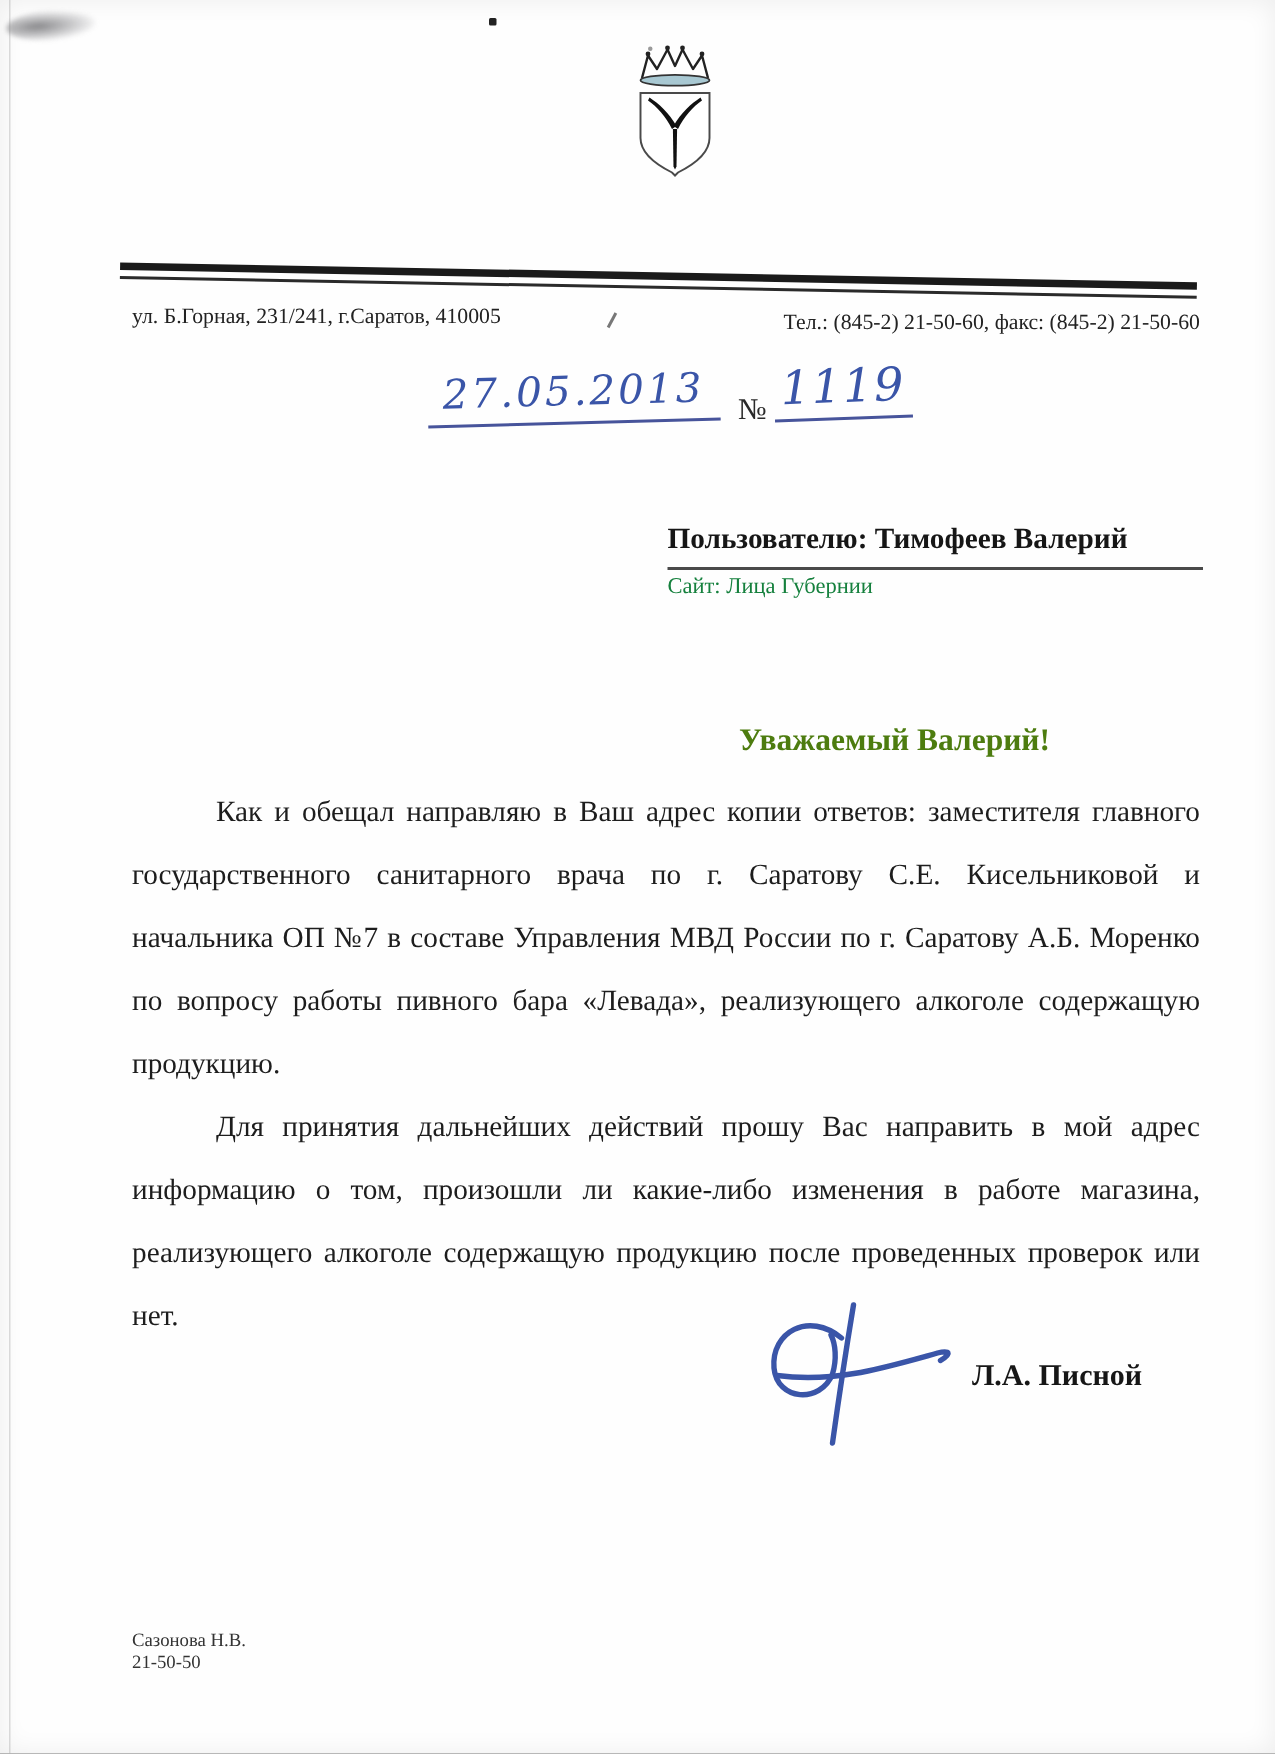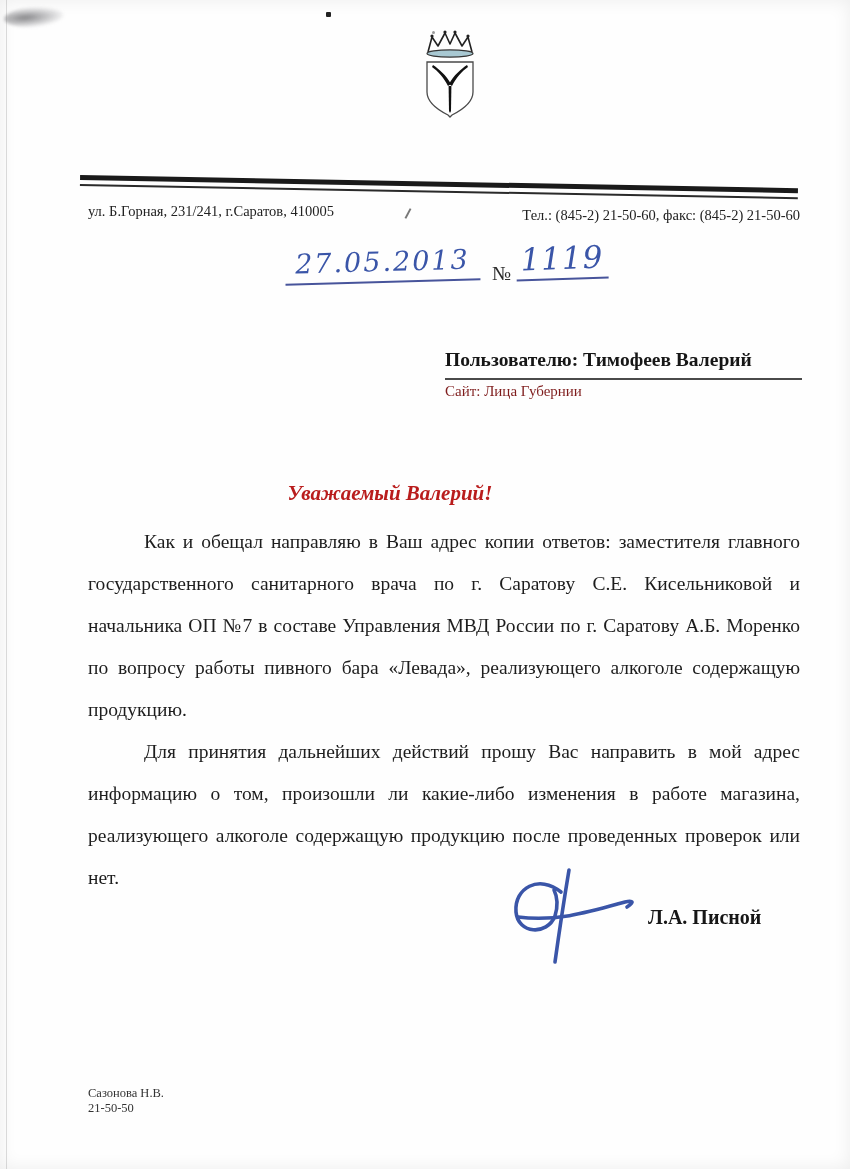--- a/index.html
+++ b/index.html
@@ -41,25 +41,25 @@
   .ref-num{
     position:absolute;left:516px;top:240px;width:92px;text-align:center;
     font-size:31px;letter-spacing:1px;border-bottom:2px solid #47549b;
     padding-bottom:2px;transform:rotate(-2deg);
   }
   
   .recipient{position:absolute;left:445px;top:349px;width:357px;}
   .rcpt-to{font-weight:bold;font-size:19.5px;color:#161616;}
   .rcpt-dt{font-style:italic;font-size:17px;margin-top:3px;color:#2a2a2a;}
   .rcpt-line{border:none;border-top:2px solid #4a4a4a;margin:7px 0 3px 0;}
-  .rcpt-site{font-size:15px;color:#7f1d1d;}
+  .rcpt-site{font-size:15px;color:#15803d;}
   
   .salutation{
-    position:absolute;left:80px;top:481px;width:620px;text-align:center;
-    font-weight:bold;font-style:italic;font-size:21px;color:#b91c1c;
+    position:absolute;left:80px;top:481px;width:620px;text-align:right;
+    font-weight:bold;font-size:21px;color:#4d7c0f;
   }
   .body-text{
     position:absolute;left:88px;top:521px;width:712px;
     font-size:19.5px;line-height:42px;text-align:justify;color:#1d1d1d;
   }
   .body-text p{margin:0;text-indent:56px;}
   .attachment{position:absolute;left:145px;top:831px;font-weight:bold;font-size:20px;color:#161616;}
   .att-blank{
     display:inline-block;width:34px;text-align:center;vertical-align:baseline;
     border-bottom:2px solid #333;font-weight:normal;font-size:26px;line-height:20px;

